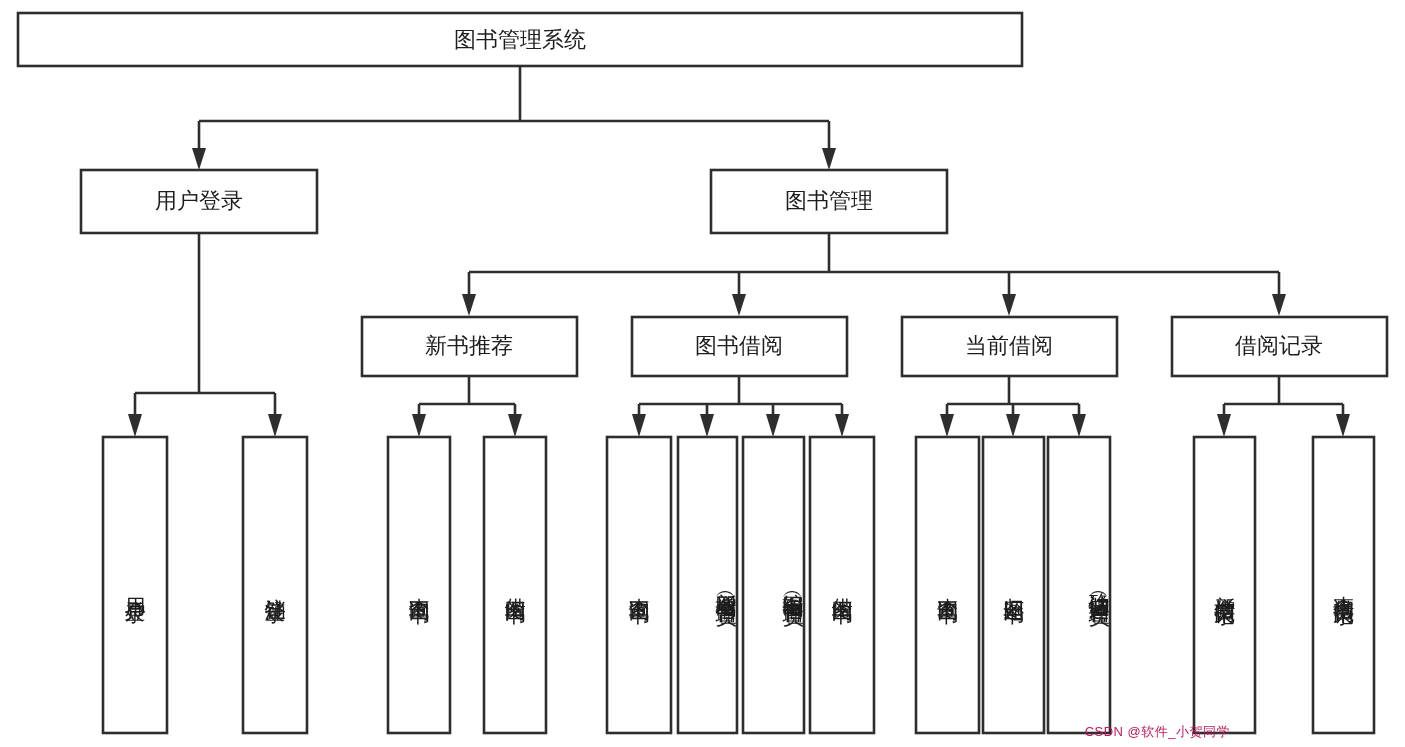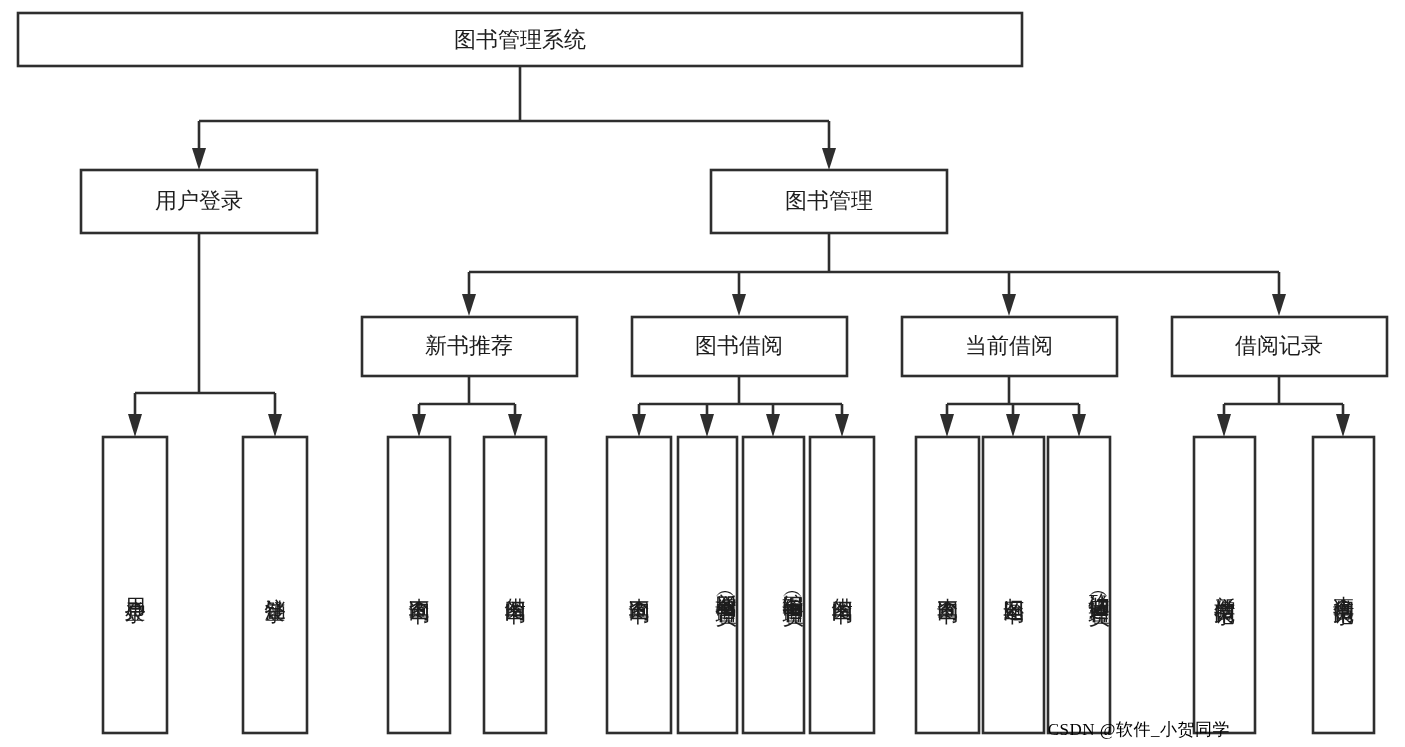--- a/index.html
+++ b/index.html
@@ -61,23 +61,23 @@
     align-items: center;
     justify-content: center;
     text-align: center;
     white-space: nowrap;
     pointer-events: none;
   }
   #watermark {
     position: absolute;
     right: 8px;
     bottom: 6px;
-    font-family: Liberation Serif, serif;
-    font-size: 17px;
-    color: #000000;
+    font-family: Liberation Sans, sans-serif;
+    font-size: 13px;
+    color: #be185d;
     letter-spacing: 0.5px;
     white-space: nowrap;
   }
 </style>
 </head>
 <body>
 
 <div id="diagram-root">
 
   <svg id="flow" viewBox="0 0 1405 747">

